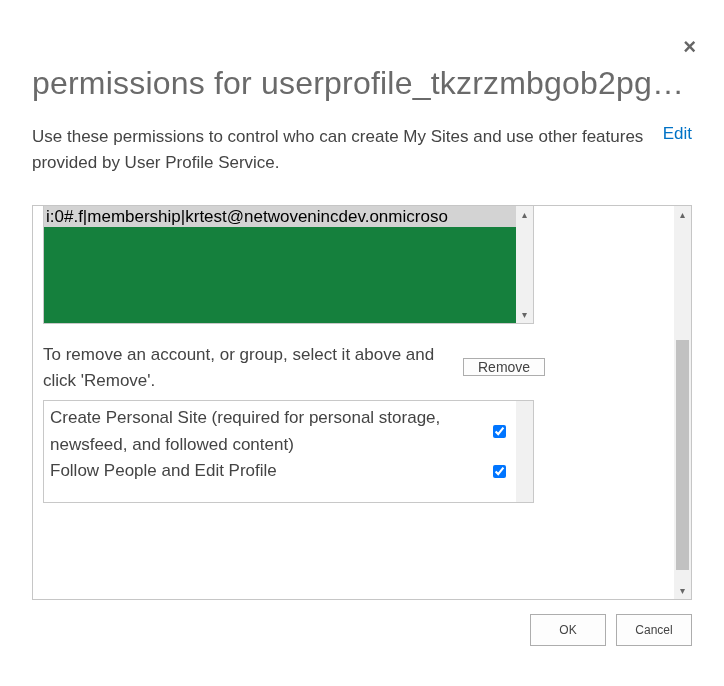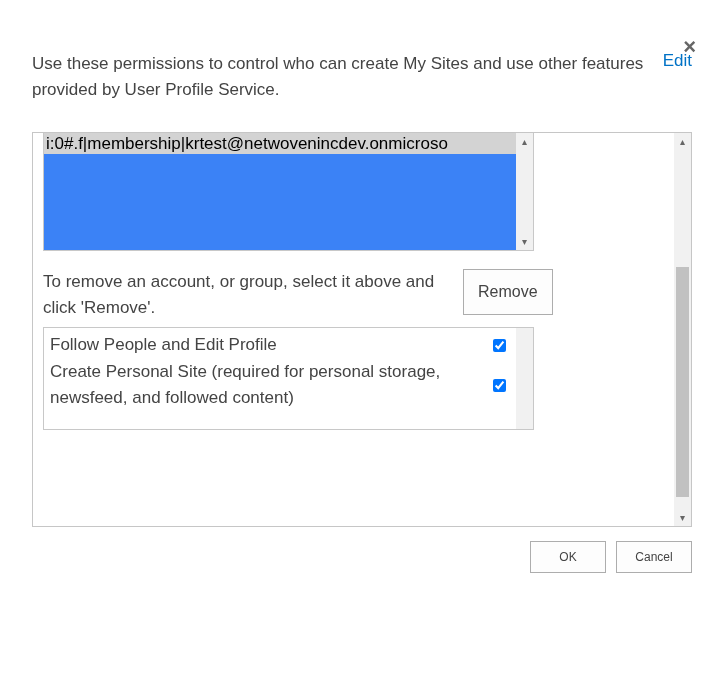--- a/index.html
+++ b/index.html
@@ -103,21 +103,21 @@
       background: #c1c1c1;
       top: 134px;
       height: 230px;
     }
     .listbox {
       margin: 0 140px 0 10px;
       border: 1px solid #c8c8c8;
       border-top: none;
       height: 118px;
       position: relative;
-      background: #3b82f6;
+      background: #15803d;
     }
     .listbox .selected-item {
       background: #d3d3d3;
       color: #000;
       font-size: 17px;
       padding: 1px 4px 0 2px;
       white-space: nowrap;
       overflow: hidden;
     }
     .listbox-scrollbar {
@@ -148,27 +148,28 @@
       padding-left: 10px;
     }
     .remove-text {
       font-size: 17px;
       color: #444;
       line-height: 1.55;
       width: 400px;
     }
     .remove-btn {
       margin-left: 20px;
-      padding: 13px 14px;
-      font-size: 16px;
+      padding: 0 14px;
+      font-size: 14px;
       border: 1px solid #adadad;
       background: #fdfdfd;
       color: #444;
       cursor: pointer;
       font-family: inherit;
+      margin-top: 16px;
     }
     .perms-for {
       margin-top: 26px;
       padding-left: 10px;
       font-size: 17px;
       color: #444;
       line-height: 1.55;
     }
     .perms-list-box {
       margin: 6px 140px 0 10px;
@@ -229,20 +230,21 @@
       height: 13px;
     }
   </style>
 </head>
 <body>
 
 <div class="dialog">
 
   <div class="close-x">×</div>
 
+  <h1 class="title">permissions for userprofile_tkzrzmbgob2pg…</h1>
 
   <div class="description-row">
     <div class="description">Use these permissions to control who can create My Sites and use other features provided by User Profile Service.</div>
     <span class="help-link">Edit</span>
   </div>
 
   <div class="content-box">
     <div class="inner-scroll">
 
       <div class="listbox">
@@ -255,25 +257,25 @@
 
       <div class="remove-section">
         <div class="remove-text">To remove an account, or group, select it above and click 'Remove'.</div>
         <button class="remove-btn">Remove</button>
       </div>
 
 
       <div class="perms-list-box">
         <div class="perms-rows">
           <div class="perm-row">
-            <div class="perm-label">Follow People and Edit Profile</div>
+            <div class="perm-label">Create Personal Site (required for personal storage, newsfeed, and followed content)</div>
             <input type="checkbox" class="perm-check" checked="" style="">
           </div>
           <div class="perm-row">
-            <div class="perm-label">Create Personal Site (required for personal storage, newsfeed, and followed content)</div>
+            <div class="perm-label">Follow People and Edit Profile</div>
             <input type="checkbox" class="perm-check" checked="" style="">
           </div>
         </div>
         <div class="perms-scrollbar"></div>
       </div>
 
     </div>
 
     <div class="outer-scrollbar">
       <div class="arrow up">▴</div>

